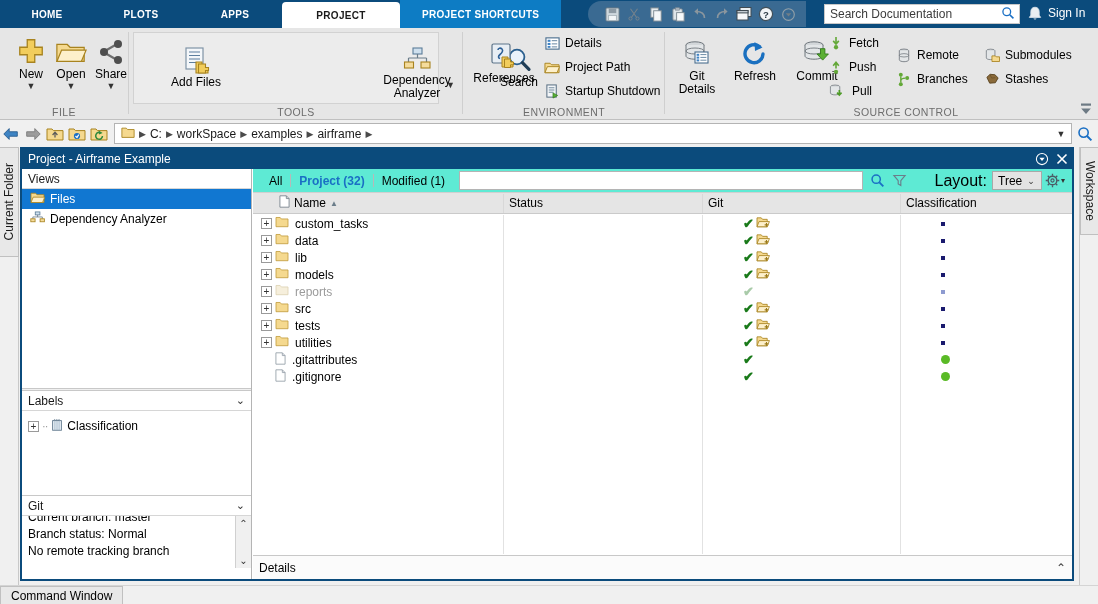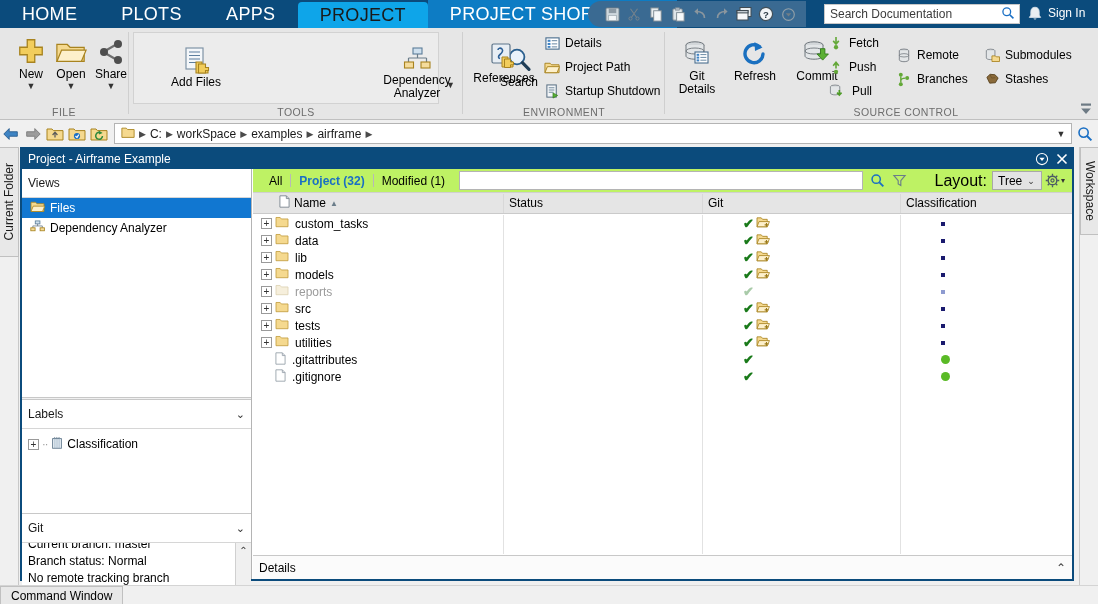--- a/index.html
+++ b/index.html
@@ -17,30 +17,31 @@
   
   .tabstrip {
     position: absolute; left: 0; top: 0; width: 1098px; height: 28px;
     background: #0b4b7c;
     display: flex; align-items: stretch;
   }
   .tab {
     display: flex; align-items: center; justify-content: center;
     padding: 0 22px;
     color: #ffffff;
-    font-size: 18px;
+    font-size: 10px;
     letter-spacing: 0.3px;
     cursor: default;
     white-space: nowrap;
+    font-weight: bold;
   }
   .tab.home { min-width: 94px; }
   .tab.plots { min-width: 94px; }
   .tab.apps { min-width: 94px; }
   .tab.active {
-    background: #0ea5e9; color: #1a1a1a;
+    background: #ffffff; color: #1a1a1a;
     border-top-left-radius: 4px; border-top-right-radius: 4px;
     margin-top: 2px;
     min-width: 118px;
   }
   .tab.shortcuts {
     background: #0d7cc4; color: #fff;
     min-width: 160px;
   }
   .qat {
     position: absolute; left: 588px; top: 1px; height: 26px;
@@ -155,21 +156,21 @@
   }
   .projtitle .ttl { flex: 1; }
   .titlebtn { width: 20px; height: 18px; display: flex; align-items: center; justify-content: center; }
 
   
   .viewspane {
     position: absolute; left: 0; top: 20px; width: 230px; bottom: 0;
     background: #fff; border-right: 1px solid #b4b4b4;
   }
   .paneheader {
-    height: 29px; background: #fff; border-bottom: 1px solid #d6d6d6;
+    height: 20px; background: #fff; border-bottom: 1px solid #d6d6d6;
     display: flex; align-items: center; padding: 0 6px;
     font-size: 12px; color: #1a1a1a;
   }
   .paneheader .chev { margin-left: auto; font-size: 11px; color: #333; }
   .viewitem {
     height: 20px; display: flex; align-items: center; gap: 5px;
     padding-left: 8px; font-size: 12px; cursor: default;
   }
   .viewitem.sel { background: #1177d1; color: #fff; }
   .viewsbody { height: 199px; background: #fff; }
@@ -185,21 +186,21 @@
     background: #f0f0f0; border-left: 1px solid #d0d0d0;
     display: flex; flex-direction: column; justify-content: space-between; align-items: center;
   }
   .gitscroll div { height: 15px; display: flex; align-items: center; justify-content: center; font-size: 10px; color: #333; }
 
   
   .filespane {
     position: absolute; left: 231px; top: 20px; right: 0; bottom: 0; background: #fff;
   }
   .filterbar {
-    height: 24px; background: #bef264;
+    height: 24px; background: #5eead4;
     display: flex; align-items: center; padding: 0 4px 0 8px; gap: 0;
     border-bottom: 1px solid #d0d0d0;
   }
   .fbtab { font-size: 12px; padding: 0 8px; cursor: default; white-space: nowrap; }
   .fbtab.active { color: #1a6fc4; font-weight: bold; }
   .fbdiv { width: 1px; height: 13px; background: #b8b8b8; }
   .fsearch {
     flex: 1; height: 19px; margin: 0 4px 0 6px;
     background: #fff; border: 1px solid #b4b4b4;
   }

